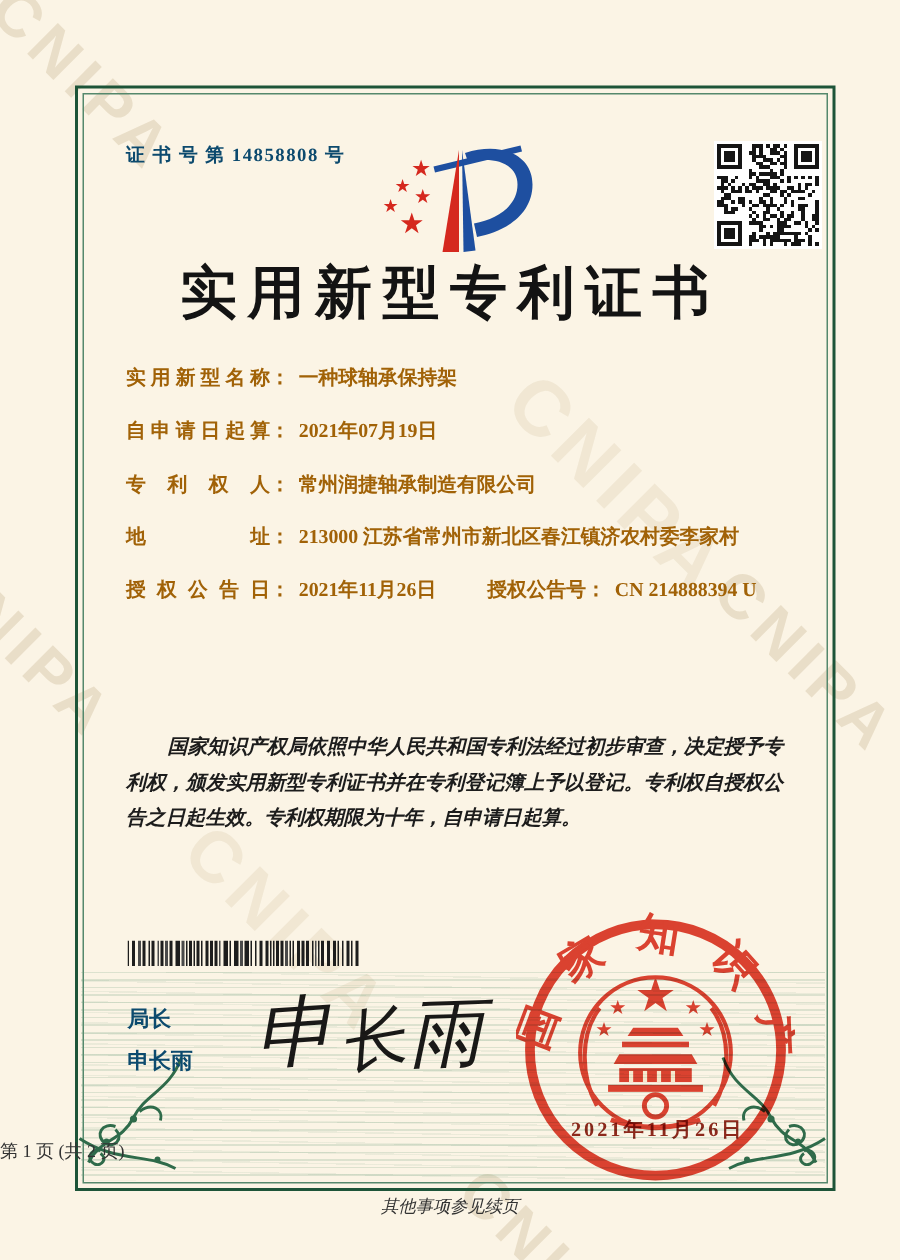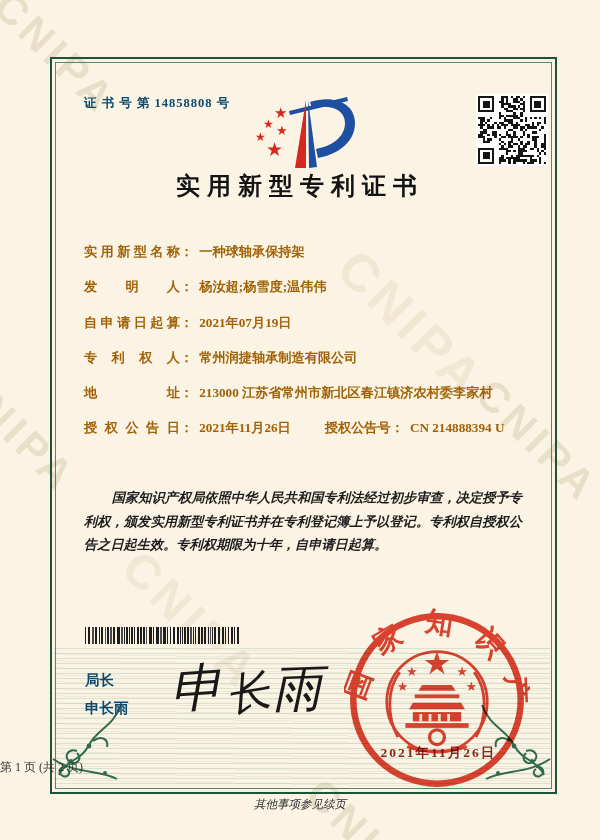--- a/index.html
+++ b/index.html
@@ -15,21 +15,21 @@
   .frame{position:absolute;left:50px;top:57px;width:503px;height:733px;border:2.5px solid #1d5438;}
   .frame-inner{position:absolute;left:3px;top:3px;right:3px;bottom:3px;border:1px solid #55886c;}
   .guill{position:absolute;left:54px;top:648px;width:496px;height:139px;
          background:
            repeating-linear-gradient(180deg,rgba(96,150,115,0.20) 0 1px,rgba(96,150,115,0) 1px 5px),
            repeating-linear-gradient(181deg,rgba(96,150,115,0.10) 0 1px,rgba(96,150,115,0) 1px 7px);}
   
   .certno{left:84px;top:95px;font-size:12.5px;font-weight:600;letter-spacing:1px;color:#0c4a6e;}
   .logo{left:243px;top:86px;width:125px;height:88px;}
   .logo .star{position:absolute;color:#d5281e;line-height:1;}
-  .title{left:0;right:0;top:170px;text-align:center;font-size:24px;font-weight:700;
+  .title{left:0;right:0;top:170px;text-align:center;font-size:38px;font-weight:700;
          letter-spacing:7px;color:#131313;}
   .qr{left:476px;top:94px;width:68px;height:68px;background:#fff;padding:2px;}
   
   .fields{left:84px;top:243px;width:445px;}
   .frow{height:35.3px;font-size:13.2px;font-weight:600;white-space:nowrap;color:#a16207;}
   .flabel{display:inline-block;width:96px;text-align:justify;text-align-last:justify;}
   .colon{margin:0 6px 0 0;}
   .grant2{margin-left:34px;}
   
   .bodytext{left:84px;top:486px;width:438px;font-size:13.2px;line-height:23.5px;
@@ -407,23 +407,20 @@
     </svg>
   </div>
 
   <div class="abs title">实用新型专利证书</div>
 
   <div class="abs fields">
     <div class="frow">
       <span class="flabel">实用新型名称</span><span class="colon">：</span><span>一种球轴承保持架</span>
     </div>
     <div class="frow">
-      <span class="flabel">发明人</span><span class="colon">：</span><span>杨汝超;杨雪度;温伟伟</span>
-    </div>
-    <div class="frow">
       <span class="flabel">自申请日起算</span><span class="colon">：</span><span>2021年07月19日</span>
     </div>
     <div class="frow">
       <span class="flabel">专利权人</span><span class="colon">：</span><span>常州润捷轴承制造有限公司</span>
     </div>
     <div class="frow">
       <span class="flabel">地址</span><span class="colon">：</span><span>213000 江苏省常州市新北区春江镇济农村委李家村</span>
     </div>
     <div class="frow">
       <span class="flabel">授权公告日</span><span class="colon">：</span><span>2021年11月26日</span><span class="grant2">授权公告号</span><span class="colon">：</span><span>CN 214888394 U</span>

